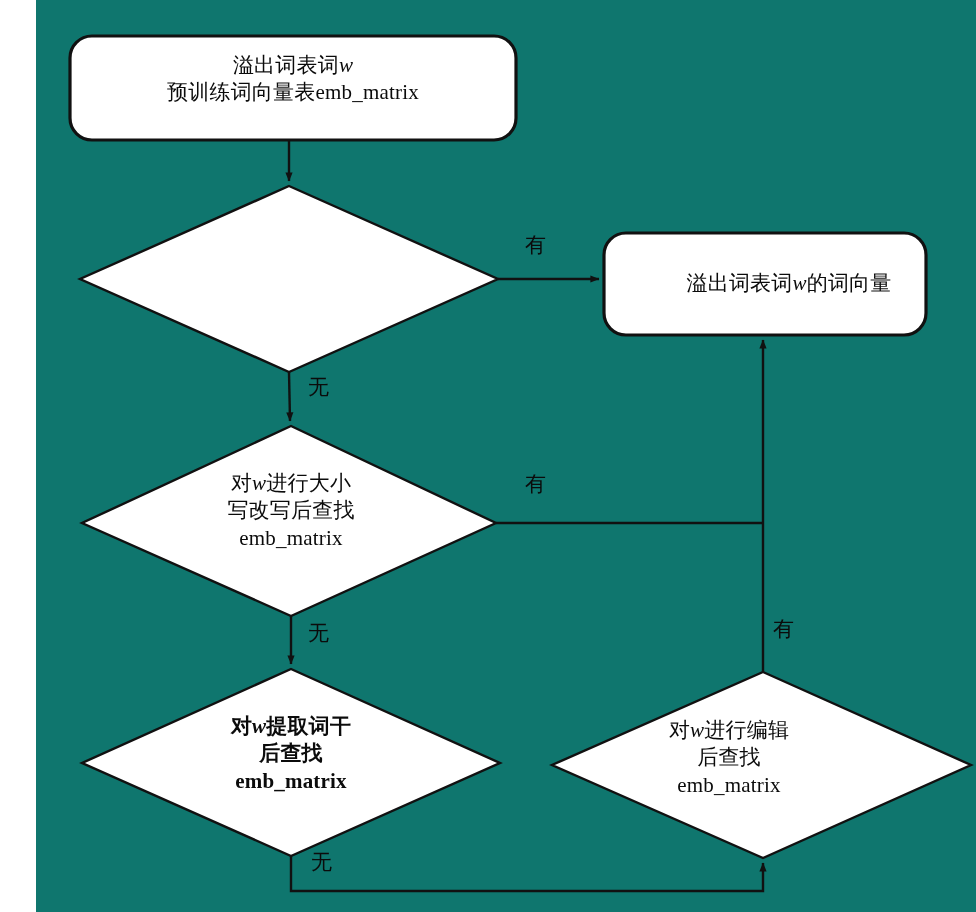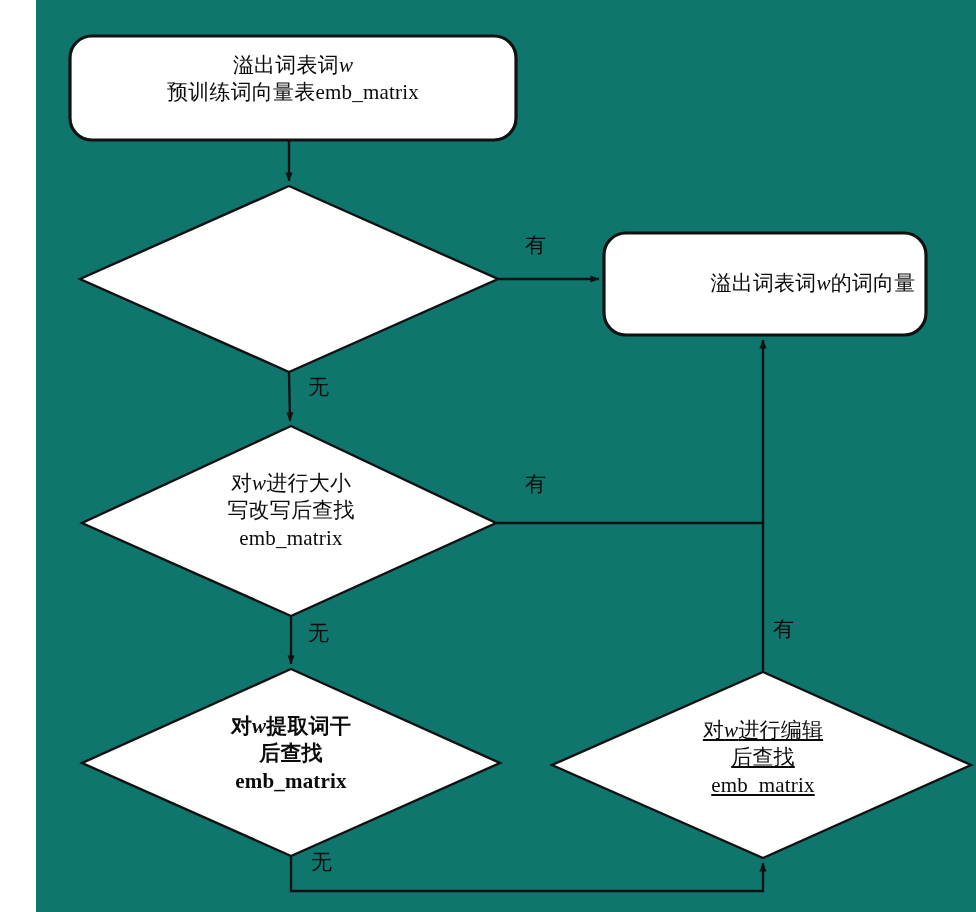--- a/index.html
+++ b/index.html
@@ -58,24 +58,24 @@
   .edge-label {
     font-size: 21px;
   }
   .italic-var {
     font-style: italic;
     font-family: "Liberation Serif", "DejaVu Serif", serif;
   }
   
   #txt-start      { left:  33px; top:  52px; width: 448px; }
   #txt-decision-1 { left: 138px; top: 206px; width: 232px; }
-  #txt-output     { left: 572px; top: 270px; width: 322px; padding-left: 44px; }
+  #txt-output     { left: 548px; top: 270px; width: 322px; padding-left: 44px; }
   #txt-decision-2 { left: 128px; top: 470px; width: 254px; }
   #txt-decision-3 { left: 128px; top: 713px; width: 254px; font-weight: bold; }
-  #txt-decision-4 { left: 600px; top: 717px; width: 254px; text-decoration: underline; }
+  #txt-decision-4 { left: 566px; top: 717px; width: 254px; }
   #lbl-yes-1      { left: 489px; top: 232px; }
   #lbl-no-1       { left: 272px; top: 374px; }
   #lbl-yes-2      { left: 489px; top: 471px; }
   #lbl-no-2       { left: 272px; top: 620px; }
   #lbl-yes-3      { left: 737px; top: 616px; }
   #lbl-no-3       { left: 275px; top: 849px; }
 </style>
 </head>
 <body>
 

